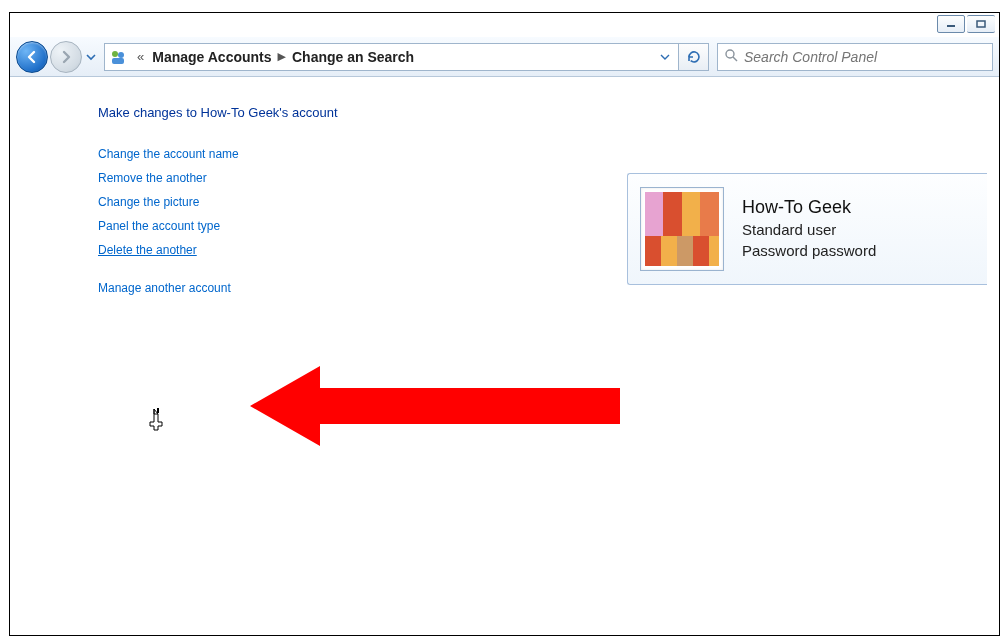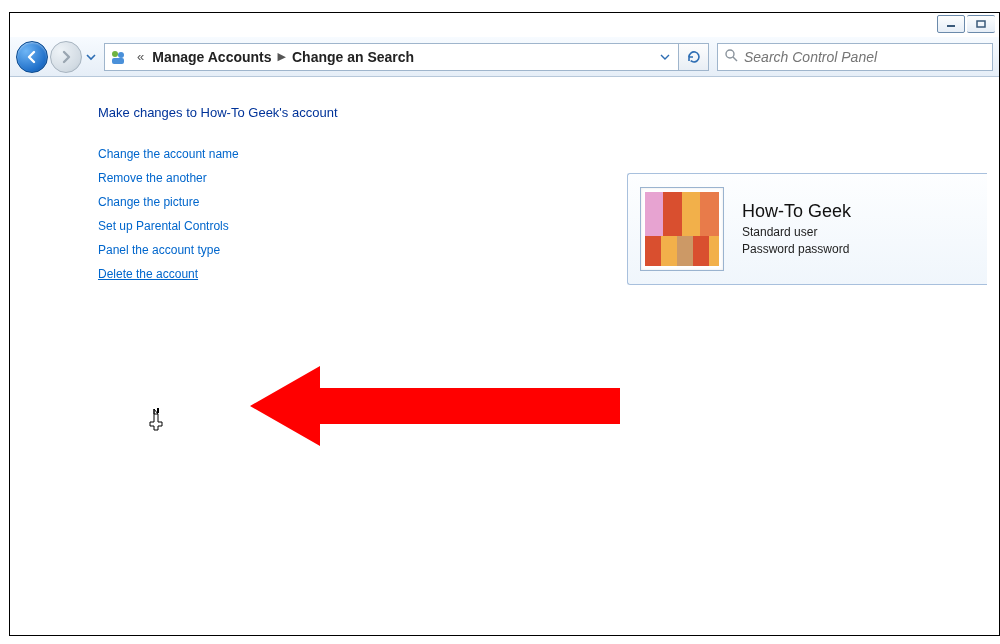--- a/index.html
+++ b/index.html
@@ -173,21 +173,21 @@
     background-size: 100% 60%, 100% 40%;
     background-position: top, bottom;
     background-repeat:no-repeat;
     position:relative;
   }
   .avatar-img::after{
     content:"";position:absolute;left:0;right:0;bottom:0;height:40%;
     background: repeating-linear-gradient(90deg,#d94f2f 0 16px,#f2b04a 16px 32px,#c96 32px 48px);
   }
   .account-meta .acct-name { font-size:18px;color:#111;margin-bottom:2px;}
-  .account-meta .acct-line { font-size:12px;color:#222;line-height:1.35;}
+  .account-meta .acct-line { font-size:15px;color:#222;line-height:1.35;}
   
   .red-arrow {
     position:absolute;
     left: 250px;
     top: 356px;
     pointer-events:none;
   }
   
   .cursor {
     position:absolute;
@@ -266,24 +266,24 @@
     </div>
   </div>
 
   <div class="content">
     <div class="page-title">Make changes to How-To Geek's account</div>
 
     <div class="actions">
       <a class="action-link">Change the account name</a>
       <a class="action-link">Remove the another</a>
       <a class="action-link">Change the picture</a>
-      <a class="action-link">Set up Parental Controls</a>
       <a class="action-link">Panel the account type</a>
-      <a class="action-link hovered">Delete the account</a>
+      <a class="action-link hovered">Delete the another</a>
       <div class="action-spacer"></div>
+      <a class="action-link">Manage another account</a>
     </div>
 
     <div class="account-card">
       <div class="avatar-frame">
         <div class="avatar-img"></div>
       </div>
       <div class="account-meta">
         <div class="acct-name">How-To Geek</div>
         <div class="acct-line">Standard user</div>
         <div class="acct-line">Password password</div>

